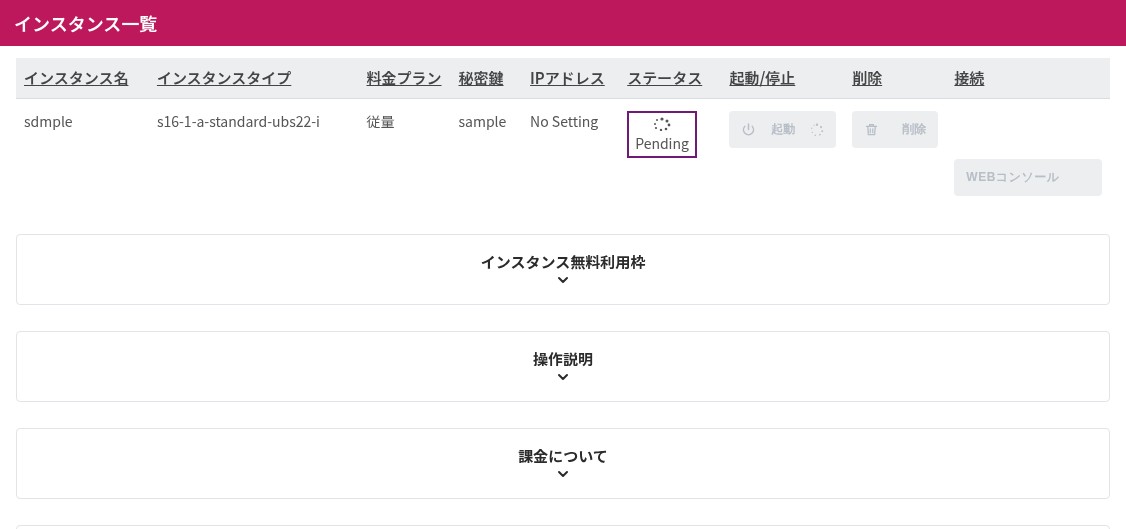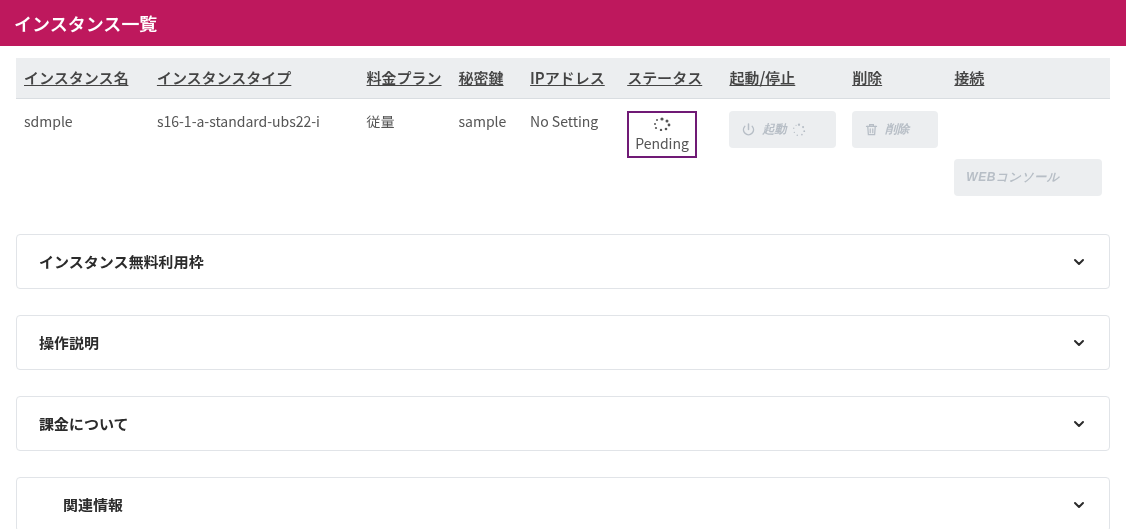--- a/index.html
+++ b/index.html
@@ -64,50 +64,50 @@
   }
   .status-box svg.spinner {
     display: block;
     margin: 0 auto 2px auto;
   }
 
   
   .btn {
     display: inline-flex;
     align-items: center;
-    justify-content: flex-start;
+    justify-content: space-between;
     gap: 6px;
     background: #eceef0;
     color: #b7bec6;
     border: none;
     border-radius: 4px;
     font-size: 12px;
     padding: 10px 12px;
     width: 100%;
     cursor: not-allowed;
     white-space: nowrap;
     font-weight: 600;
-    font-style: italic;
   }
   .btn svg { flex: none; }
   .btn-conn { font-weight: 700; letter-spacing: 0.5px; margin-top: 48px; }
 
   
   .accordion {
     border: 1px solid #e1e4e8;
     border-radius: 4px;
     margin-top: 26px;
     background: #fff;
   }
   .accordion-header {
     display: flex;
     align-items: center;
     justify-content: space-between;
     padding: 16px 22px;
     cursor: pointer;
+    flex-direction: column;
   }
   .accordion-title {
     font-weight: 700;
     font-size: 15px;
     color: #2b2b2b;
   }
   .accordion-header svg.chev { flex: none; }
 </style>
 </head>
 <body>

